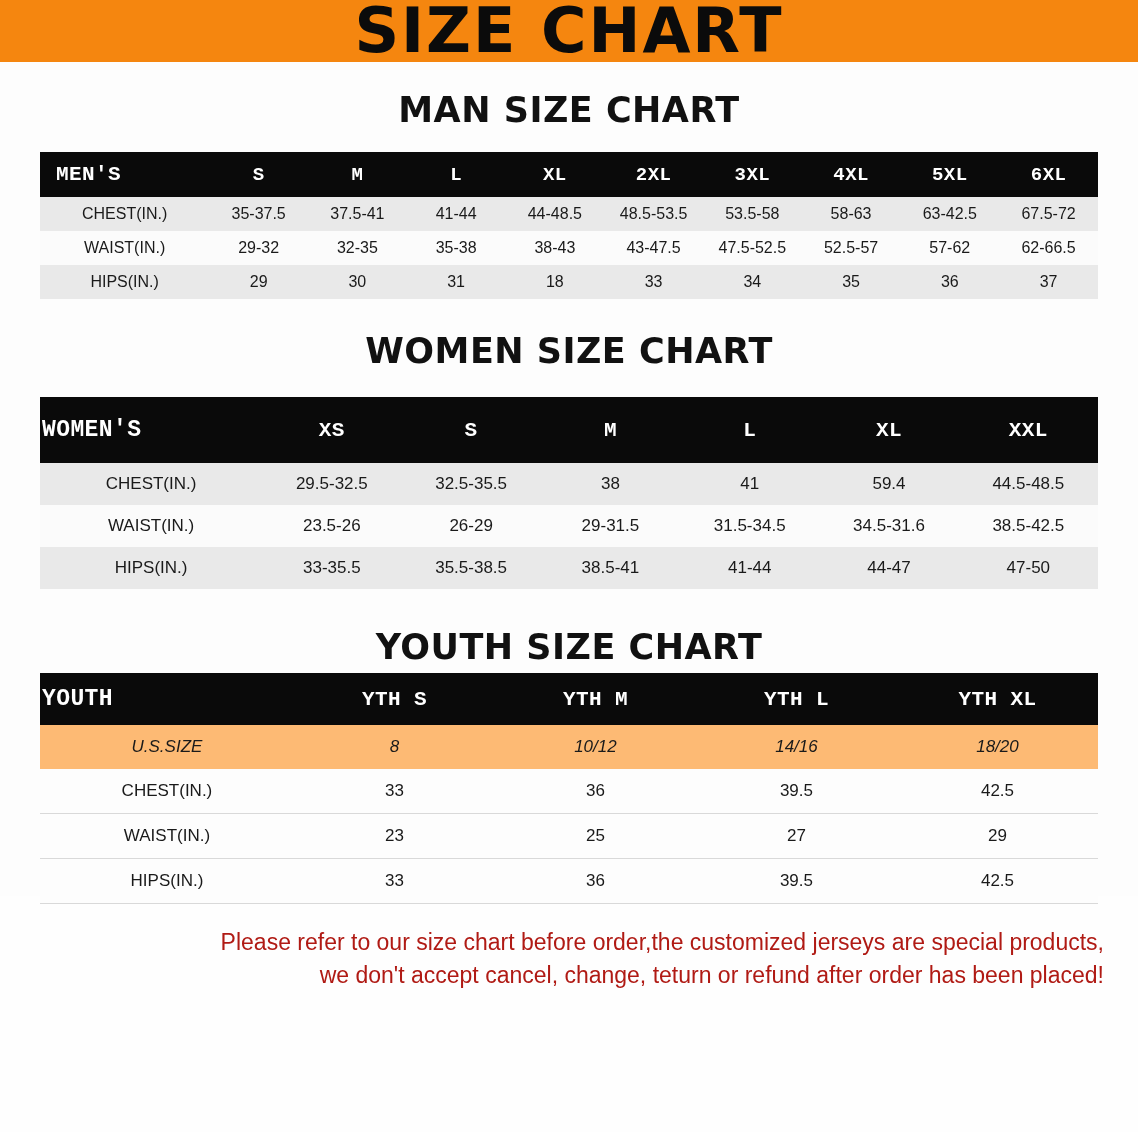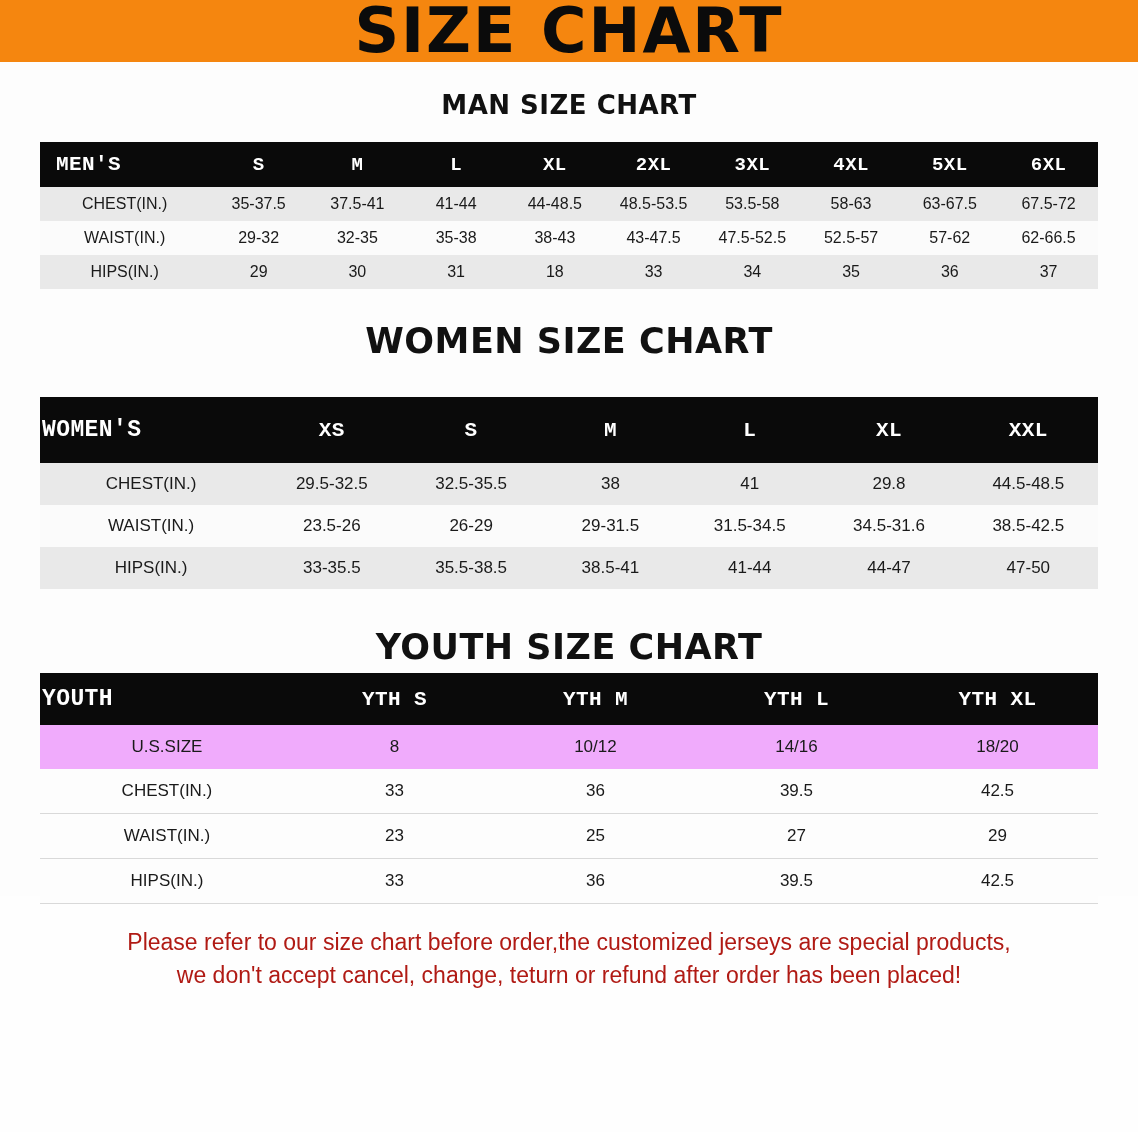--- a/index.html
+++ b/index.html
@@ -41,22 +41,22 @@
     line-height: 1;
   }
   
   .section-title {
     text-align: center;
     font-family: "DejaVu Sans", sans-serif;
     font-weight: bold;
     color: #111;
     letter-spacing: 0.5px;
   }
-  .t-man   { font-size: 26px; margin-top: 28px; margin-bottom: 22px; }
-  .t-women { font-size: 35px; margin-top: 32px; margin-bottom: 36px; }
+  .t-man   { font-size: 35px; margin-top: 28px; margin-bottom: 22px; }
+  .t-women { font-size: 35px; margin-top: 32px; margin-bottom: 26px; }
   .t-youth { font-size: 35px; margin-top: 38px; margin-bottom: 6px; }
 
   
   .tbl-wrap {
     padding: 0 40px;
     box-sizing: border-box;
   }
   table {
     border-collapse: collapse;
     width: 100%;
@@ -87,21 +87,21 @@
   tbody td.rowhead {
     text-align: center;
     font-size: 16px;
     color: #1a1a1a;
   }
   
   .zebra tbody tr:nth-child(odd) td  { background: #e9e9e9; }
   .zebra tbody tr:nth-child(even) td { background: #fbfbfb; }
 
   
-  .youth tbody tr:nth-child(1) td { background: #f0abfc; }
+  .youth tbody tr:nth-child(1) td { background: #fdba74; font-style: italic; }
   .youth tbody tr:nth-child(n+2) td {
     background: #fdfdfd;
     border-bottom: 1px solid #d9d9d9;
   }
   .youth thead th { font-size: 21px; padding: 13px 2px; }
   .youth tbody td { font-size: 17px; padding: 12px 2px; }
   .youth thead th.rowhead { font-size: 23px; }
 
   
   .men col.c0    { width: 16%; }
@@ -110,21 +110,21 @@
   .women tbody td { font-size: 17px; padding: 11px 2px; }
   .women thead th.rowhead { font-size: 23px; }
 
   
   .note {
     margin: 22px 34px 16px 34px;
     color: #b01a14;
     font-family: "Liberation Sans", sans-serif;
     font-size: 23px;
     line-height: 1.42;
-    text-align: center;
+    text-align: right;
   }
   .note div { white-space: nowrap; }
 </style>
 </head>
 <body>
 
 <div class="page">
 
   <div class="banner">
     <div class="banner-title">SIZE CHART</div>
@@ -162,21 +162,21 @@
       <tbody>
         <tr>
           <td class="rowhead">CHEST(IN.)</td>
           <td>35-37.5</td>
           <td>37.5-41</td>
           <td>41-44</td>
           <td>44-48.5</td>
           <td>48.5-53.5</td>
           <td>53.5-58</td>
           <td>58-63</td>
-          <td>63-67.5</td>
+          <td>63-42.5</td>
           <td>67.5-72</td>
         </tr>
         <tr>
           <td class="rowhead">WAIST(IN.)</td>
           <td>29-32</td>
           <td>32-35</td>
           <td>35-38</td>
           <td>38-43</td>
           <td>43-47.5</td>
           <td>47.5-52.5</td>
@@ -223,21 +223,21 @@
           <th>XXL</th>
         </tr>
       </thead>
       <tbody>
         <tr>
           <td class="rowhead">CHEST(IN.)</td>
           <td>29.5-32.5</td>
           <td>32.5-35.5</td>
           <td>38</td>
           <td>41</td>
-          <td>29.8</td>
+          <td>59.4</td>
           <td>44.5-48.5</td>
         </tr>
         <tr>
           <td class="rowhead">WAIST(IN.)</td>
           <td>23.5-26</td>
           <td>26-29</td>
           <td>29-31.5</td>
           <td>31.5-34.5</td>
           <td>34.5-31.6</td>
           <td>38.5-42.5</td>

